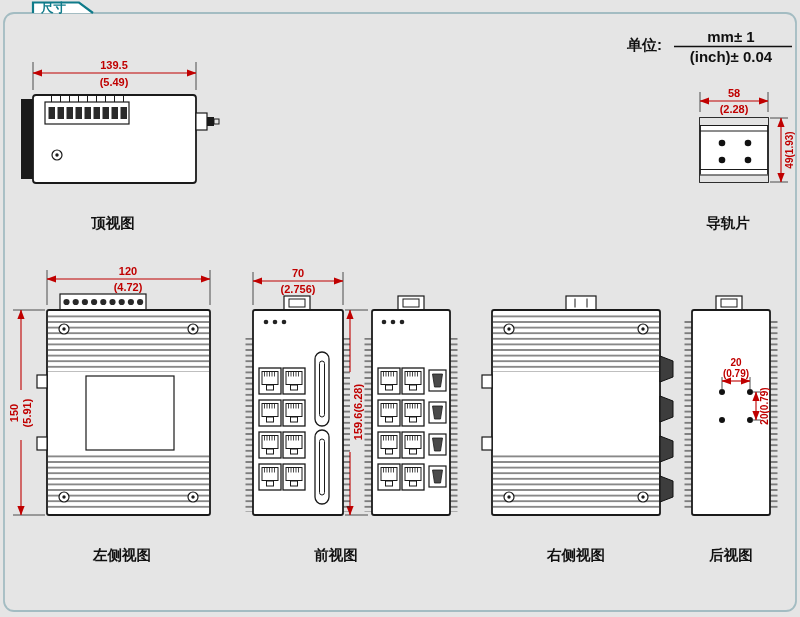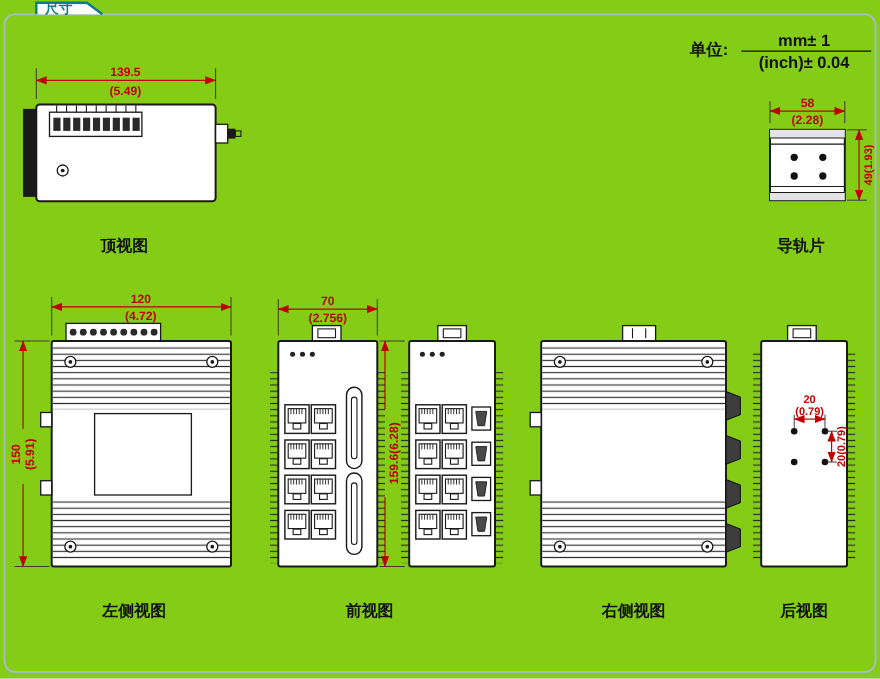--- a/index.html
+++ b/index.html
@@ -1,16 +1,16 @@
 <!DOCTYPE html>
 <html><head>
 <meta charset="utf-8">
 <style>
   html,body{margin:0;padding:0;background:#fff;}
-  .stage{position:relative;width:800px;height:617px;overflow:hidden;font-family:"Liberation Sans",sans-serif;background:#84cc16;}
+  .stage{position:relative;width:800px;height:617px;overflow:hidden;font-family:"Liberation Sans",sans-serif;background:#e5e5e5;}
   svg text{font-family:"Liberation Sans",sans-serif;}
   .ext{stroke:#3a3a3a;stroke-width:0.9;fill:none;}
   .dim{stroke:#c00000;stroke-width:1.1;fill:none;}
   .dimtxt{fill:#c00000;font-size:11px;font-weight:bold;text-anchor:middle;}
   .dimtxt-s{fill:#c00000;font-size:10px;font-weight:bold;text-anchor:middle;}
   .viewlabel{fill:#111;font-size:14.5px;font-weight:bold;text-anchor:middle;}
   .body{fill:#fff;stroke:#1a1a1a;stroke-width:1.8;}
   .part{fill:#fff;stroke:#1a1a1a;stroke-width:1.2;}
   .thin{stroke:#1a1a1a;stroke-width:1;fill:none;}
 </style>

